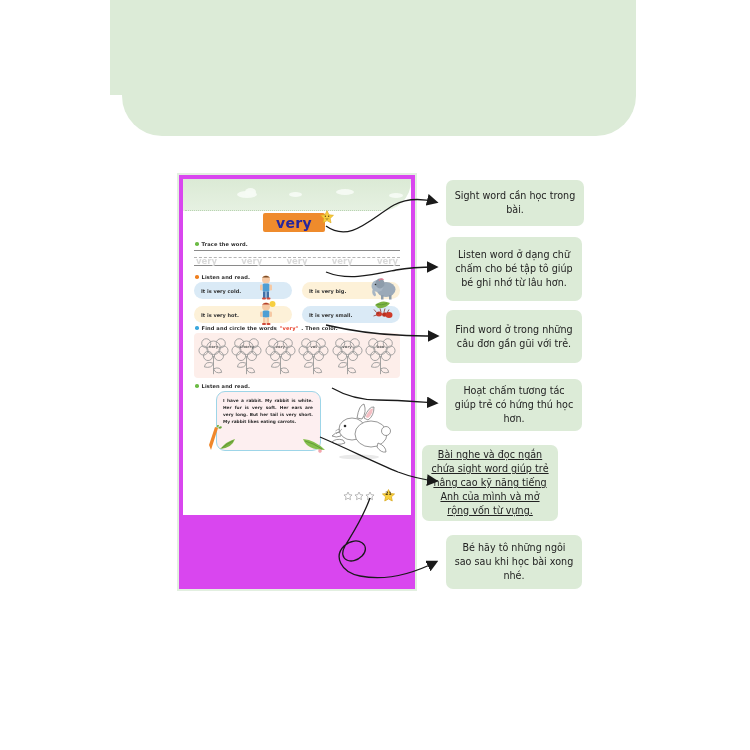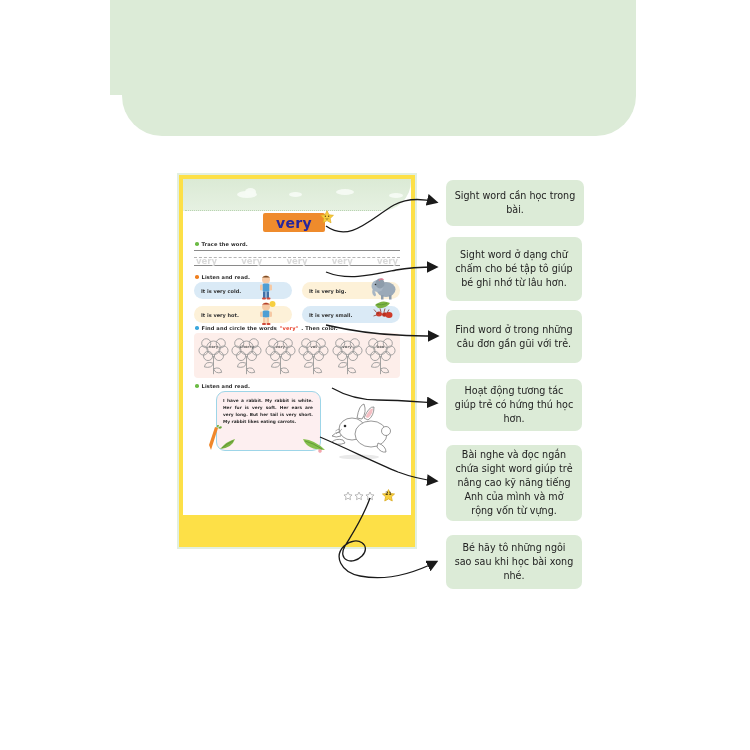--- a/index.html
+++ b/index.html
@@ -28,22 +28,22 @@
     position: absolute;
     left: 110px; top: -60px;
     width: 14px; height: 155px;
     background: #dcebd7;
   }
 
   
   .page {
     position: absolute;
     left: 177px; top: 173px;
-    width: 240px; height: 376px;
-    background: #fde047;
+    width: 240px; height: 418px;
+    background: #d946ef;
     border: 2px solid #e2efe0;
     box-sizing: border-box;
   }
   .page-inner {
     position: absolute;
     left: 4px; top: 4px;
     width: 228px; height: 336px;
     background: #ffffff;
     overflow: hidden;
   }
@@ -524,32 +524,32 @@
       <div class="pagenum-txt">21</div>
 
     </div>
   </div>
 
   <div class="callout" style="left:446px; top:180px; width:138px; height:46px;">
     <span>Sight word cần học trong bài.</span>
   </div>
 
   <div class="callout" style="left:446px; top:237px; width:136px; height:64px;">
-    <span>Sight word ở dạng chữ chấm cho bé tập tô giúp bé ghi nhớ từ lâu hơn.</span>
+    <span>Listen word ở dạng chữ chấm cho bé tập tô giúp bé ghi nhớ từ lâu hơn.</span>
   </div>
 
   <div class="callout" style="left:446px; top:310px; width:136px; height:53px;">
     <span>Find word ở trong những câu đơn gần gũi với trẻ.</span>
   </div>
 
   <div class="callout" style="left:446px; top:379px; width:136px; height:52px;">
-    <span>Hoạt động tương tác giúp trẻ có hứng thú học hơn.</span>
-  </div>
-
-  <div class="callout" style="left:446px; top:445px; width:136px; height:76px;">
+    <span>Hoạt chấm tương tác giúp trẻ có hứng thú học hơn.</span>
+  </div>
+
+  <div class="callout" style="left:422px; top:445px; width:136px; height:76px;text-decoration:underline;">
     <span>Bài nghe và đọc ngắn chứa sight word giúp trẻ nâng cao kỹ năng tiếng Anh của mình và mở rộng vốn từ vựng.</span>
   </div>
 
   <div class="callout" style="left:446px; top:535px; width:136px; height:54px;justify-content:flex-end;">
     <span>Bé hãy tô những ngôi sao sau khi học bài xong nhé.</span>
   </div>
 
   <svg class="links" viewBox="0 0 750 750">
     <defs>
       <marker id="ah" markerWidth="9" markerHeight="9" refX="7" refY="4.5" orient="auto">

